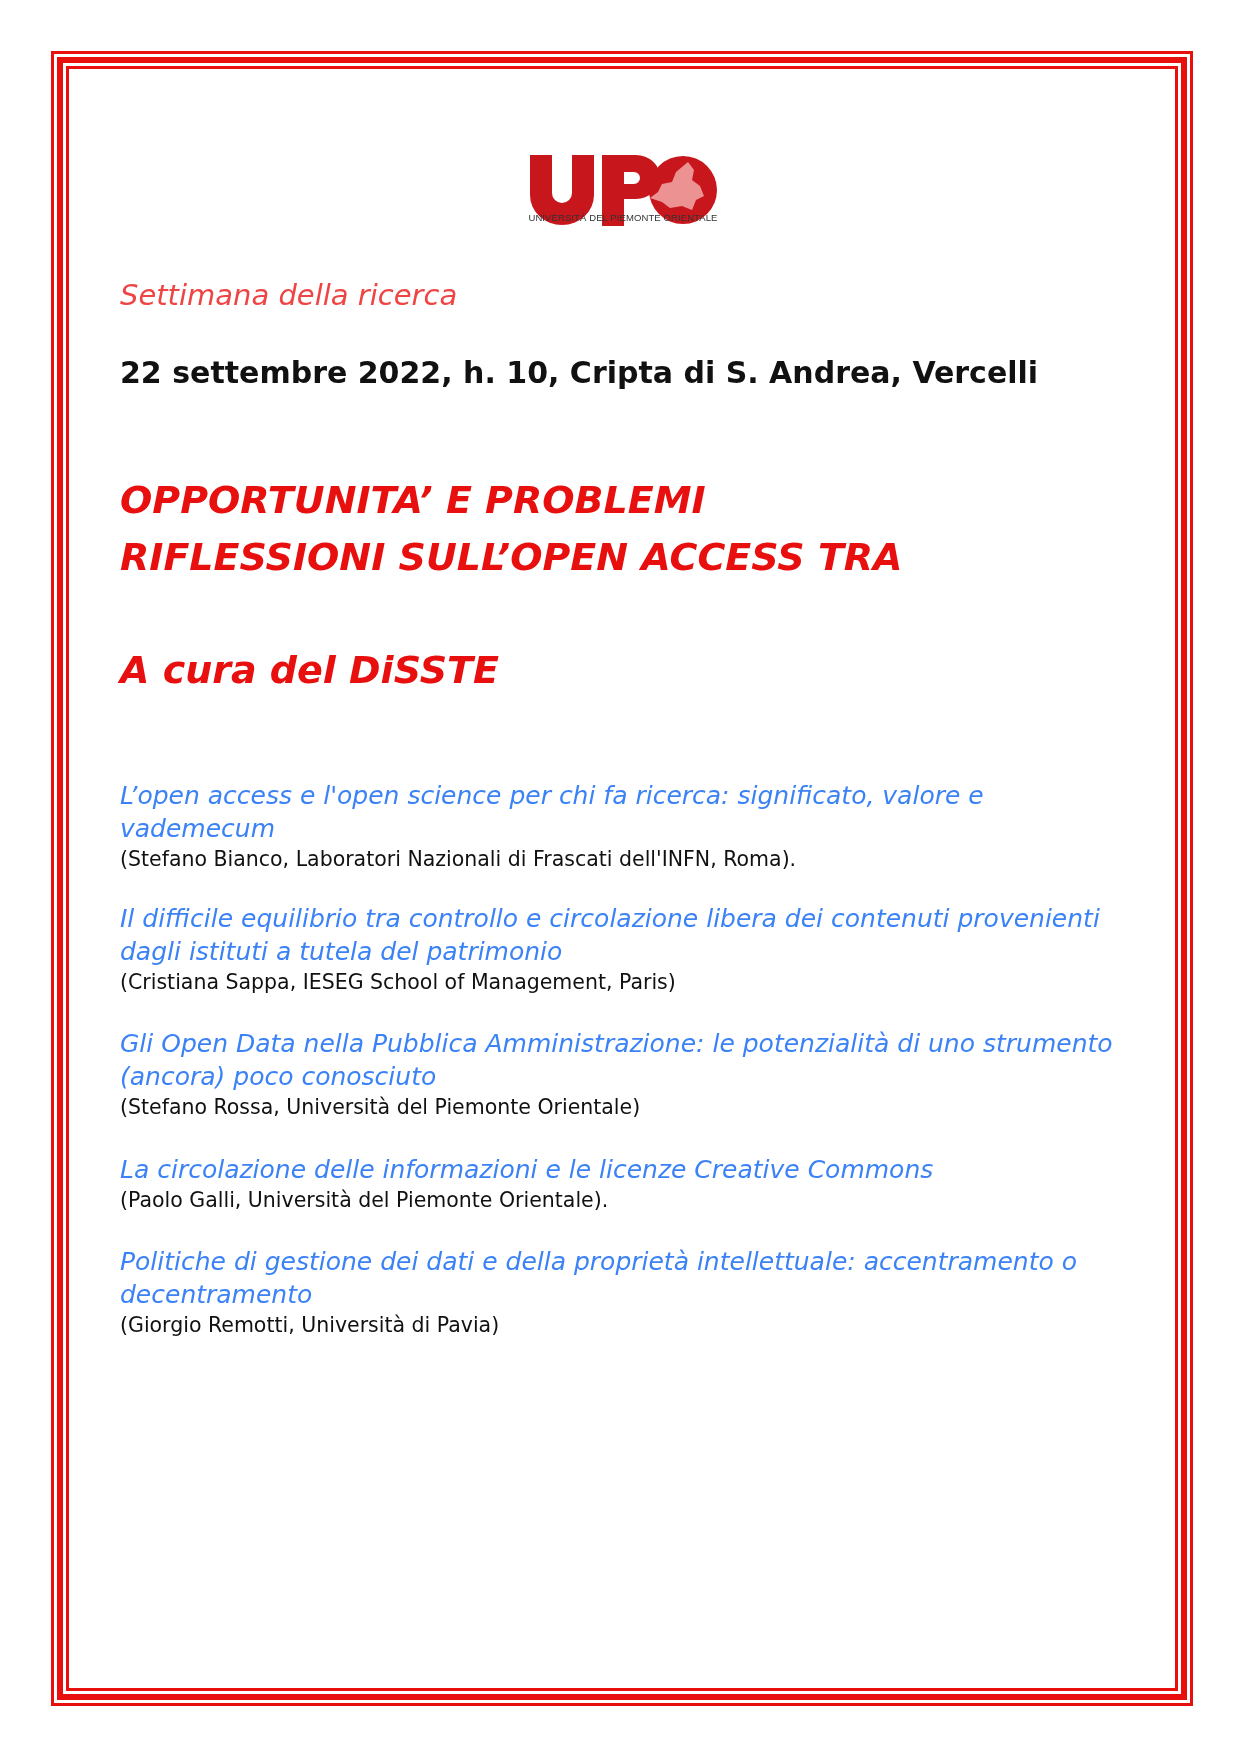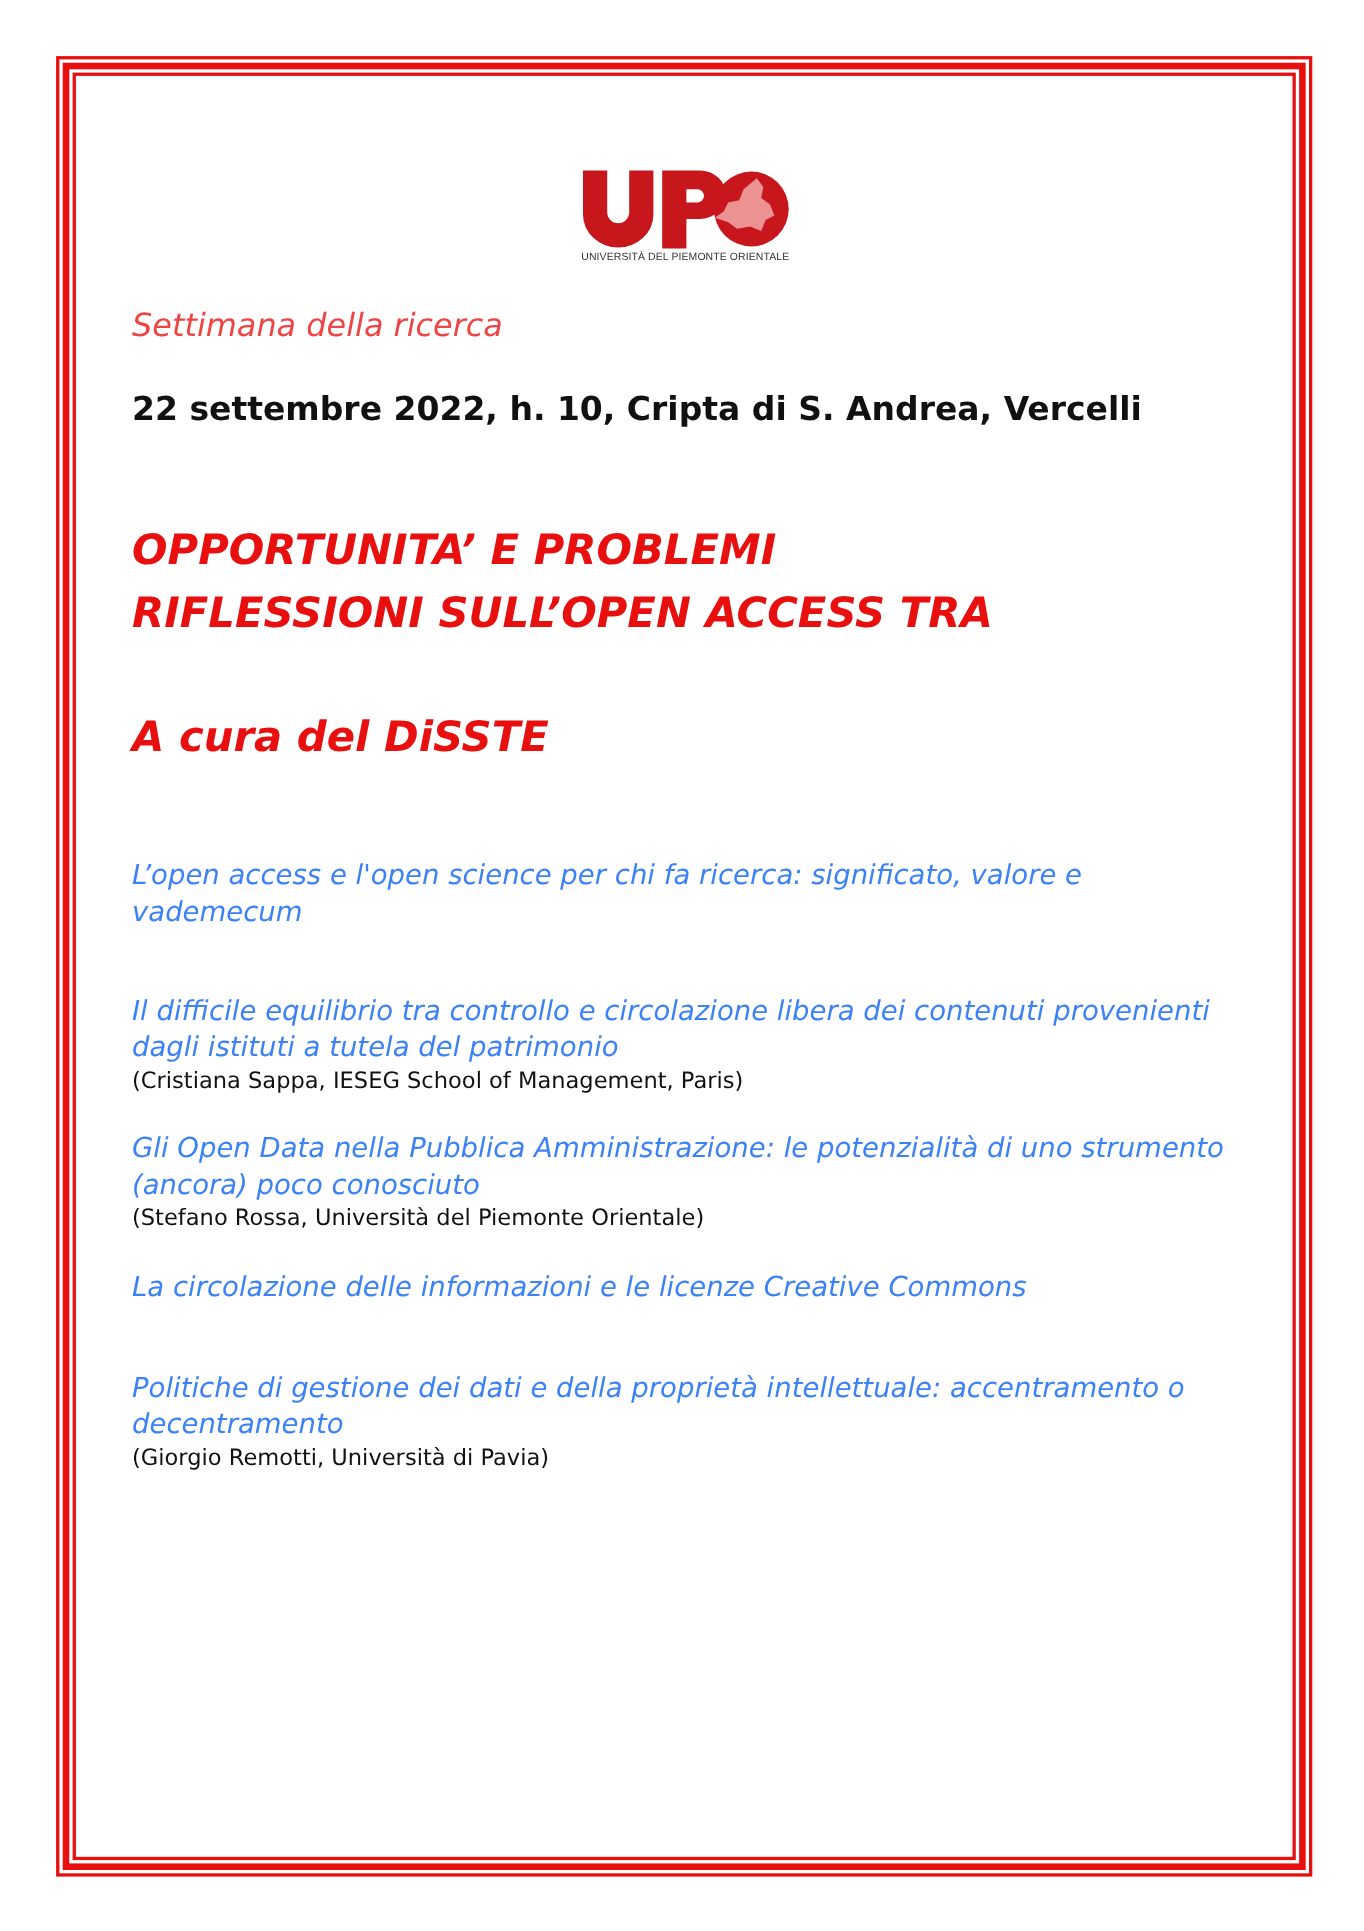--- a/index.html
+++ b/index.html
@@ -2,21 +2,21 @@
 <html><head>
 <meta charset="utf-8">
 <style>
   html, body { margin:0; padding:0; background:#ffffff; }
   body { width:1240px; height:1755px; position:relative; overflow:hidden; font-family:"DejaVu Sans", sans-serif; }
   .frame { position:absolute; box-sizing:border-box; }
   .f1 { left:51px; top:51px; width:1142px; height:1655px; border:3px solid #e8100f; }
   .f2 { left:57px; top:57px; width:1130px; height:1643px; border:6px solid #e8100f; }
   .f3 { left:66px; top:66px; width:1112px; height:1625px; border:3px solid #e8100f; }
   .logo { position:absolute; left:528px; top:150px; width:190px; height:90px; }
-  .logo-text { position:absolute; left:528px; top:228px; width:190px; text-align:center; font-family:"Liberation Sans", sans-serif; font-size:9.5px; color:#333; letter-spacing:0.1px; }
+  .logo-text { position:absolute; left:528px; top:212px; width:190px; text-align:center; font-family:"Liberation Sans", sans-serif; font-size:9.5px; color:#333; letter-spacing:0.1px; }
   .txt { position:absolute; left:120px; margin:0; }
   .sub { font-style:italic; font-size:29px; color:#ef4444; top:278px; }
   .date { font-weight:bold; font-size:30px; color:#111; top:355px; }
   .title { font-style:italic; font-weight:bold; font-size:38px; color:#e8100f; line-height:57px; top:472px; width:980px; }
   .curator { font-style:italic; font-weight:bold; font-size:38px; color:#e8100f; top:633px;margin-top:15px; }
   .talk { position:absolute; left:120px; width:1000px; }
   .talk-title { font-style:italic; font-size:25px; line-height:33px; color:#3b82f6; margin:0; }
   .talk-speaker { font-size:20.5px; line-height:28px; color:#111; margin:0; font-family:"DejaVu Sans", sans-serif; }
 </style>
 </head>
@@ -47,32 +47,34 @@
 
 <div class="txt title">
   <div>OPPORTUNITA’ E PROBLEMI</div>
   <div>RIFLESSIONI SULL’OPEN ACCESS TRA</div>
 </div>
 
 <p class="txt curator">A cura del DiSSTE</p>
 
 <div class="talk" style="top:779px;">
   <p class="talk-title">L’open access e l'open science per chi fa ricerca: significato, valore e vademecum</p>
+  <p class="talk-speaker">(Stefano Bianco, Laboratori Nazionali di Frascati dell'INFN, Roma).</p>
 </div>
 
 <div class="talk" style="top:902px;">
   <p class="talk-title">Il difficile equilibrio tra controllo e circolazione libera dei contenuti provenienti dagli istituti a tutela del patrimonio</p>
   <p class="talk-speaker">(Cristiana Sappa, IESEG School of Management, Paris)</p>
 </div>
 
 <div class="talk" style="top:1027px;">
   <p class="talk-title">Gli Open Data nella Pubblica Amministrazione: le potenzialità di uno strumento (ancora) poco conosciuto</p>
   <p class="talk-speaker">(Stefano Rossa, Università del Piemonte Orientale)</p>
 </div>
 
 <div class="talk" style="top:1153px;">
   <p class="talk-title">La circolazione delle informazioni e le licenze Creative Commons</p>
+  <p class="talk-speaker">(Paolo Galli, Università del Piemonte Orientale).</p>
 </div>
 
 <div class="talk" style="top:1245px;">
   <p class="talk-title">Politiche di gestione dei dati e della proprietà intellettuale: accentramento o decentramento</p>
   <p class="talk-speaker">(Giorgio Remotti, Università di Pavia)</p>
 </div>
 
 </body></html>

